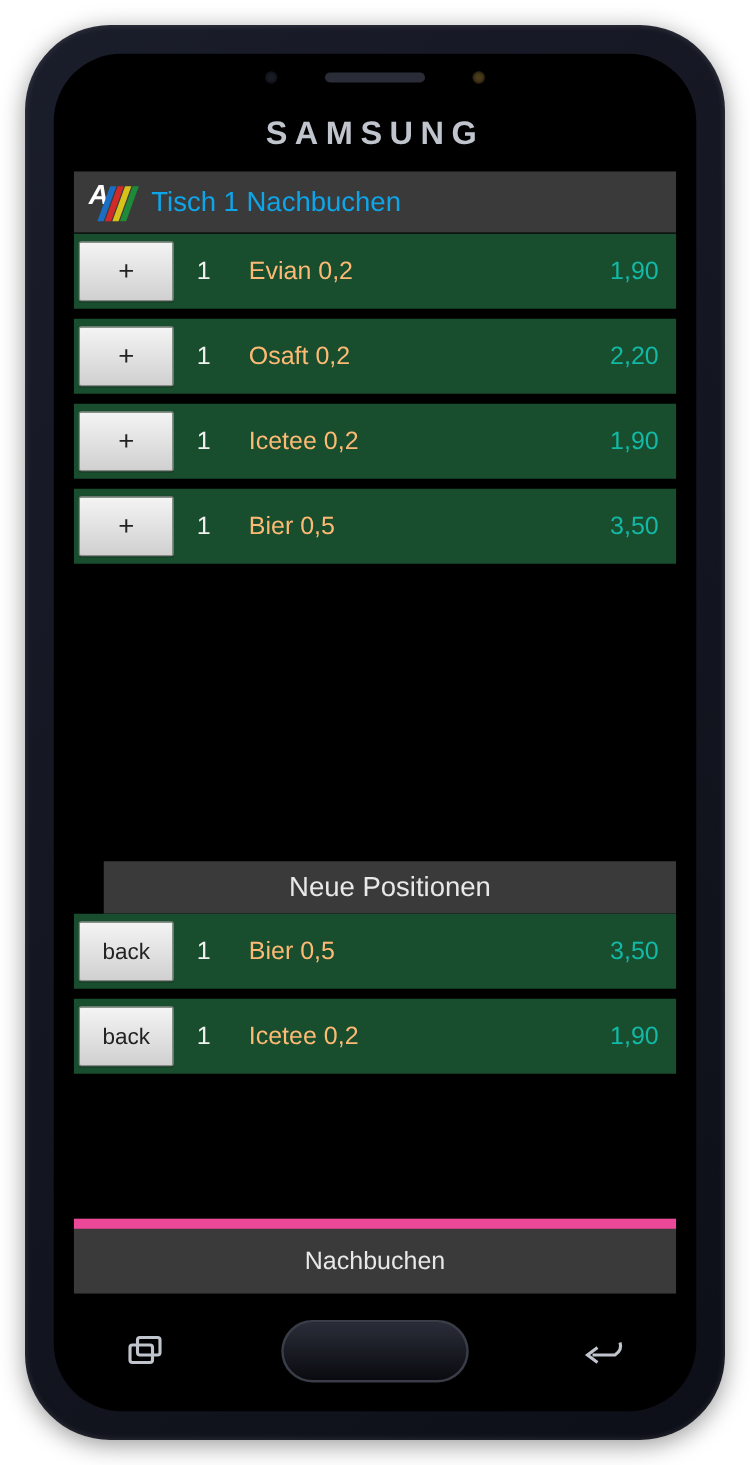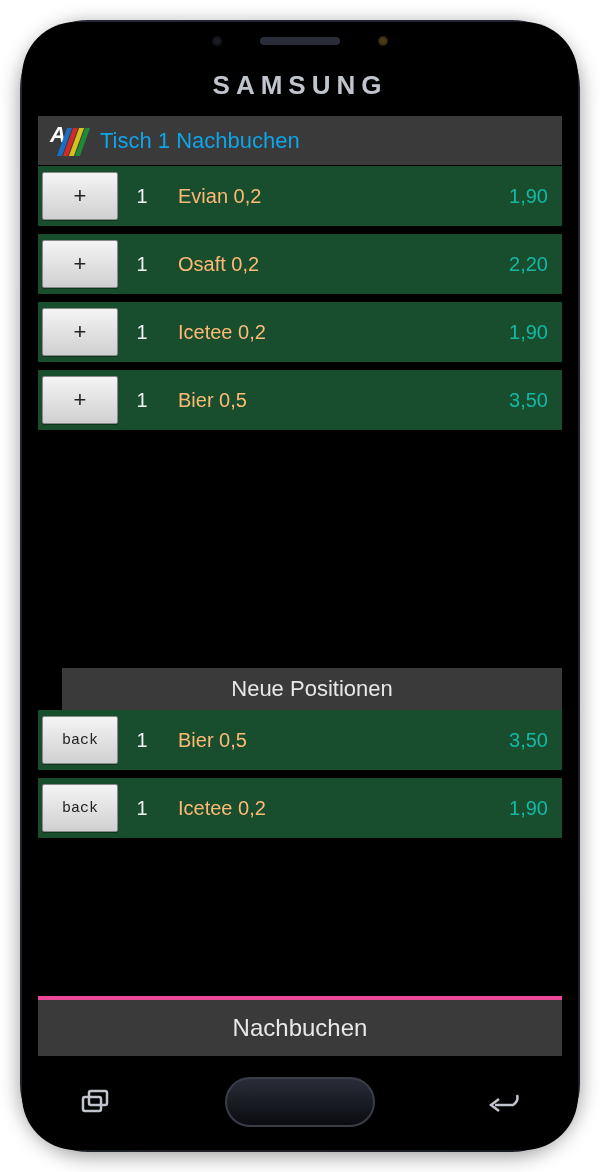--- a/index.html
+++ b/index.html
@@ -10,21 +10,21 @@
     font-family: Arial, Helvetica, sans-serif;
     display: flex;
     align-items: center;
     justify-content: center;
   }
   .phone-frame {
     width: 560px;
     height: 1132px;
     background: linear-gradient(135deg, #1a1d2a 0%, #0d0f18 100%);
     border-radius: 68px;
-    padding: 2px;
+    padding: 23px;
     position: relative;
     box-shadow: inset 0 0 6px rgba(255,255,255,0.15), 0 4px 20px rgba(0,0,0,0.4);
   }
   .phone-inner {
     width: 100%;
     height: 100%;
     background: #000;
     border-radius: 54px;
     position: relative;
     overflow: hidden;
@@ -117,21 +117,21 @@
     border: 1px solid #888;
     border-radius: 2px;
     font-size: 22px;
     color: #222;
     display: flex;
     align-items: center;
     justify-content: center;
     cursor: pointer;
     box-shadow: 0 1px 0 rgba(0,0,0,0.3);
   }
-  .row-btn.small-text { font-size: 15px; font-family: Liberation Mono, monospace; }
+  .row-btn.small-text { font-size: 18px; }
   .row-qty {
     width: 28px;
     text-align: center;
     color: #f0f0f0;
   }
   .row-name {
     flex: 1;
     padding-left: 22px;
     color: #fdba74;
   }
@@ -156,25 +156,25 @@
   .gap-block2 {
     height: 180px;
     background: #000;
   }
   .footer-btn {
     position: absolute;
     left: 0; right: 0; bottom: 0;
     height: 60px;
     background: #3a3a3a;
     color: #e8e8e8;
-    font-size: 24px;
-    display: flex;
-    align-items: center;
-    justify-content: center;
-    border-top: 4px solid #ec4899;
+    font-size: 20px;
+    display: flex;
+    align-items: center;
+    justify-content: center;
+    border-top: 8px solid #ec4899;
     cursor: pointer;
   }
   .nav-bar {
     position: absolute;
     bottom: 18px;
     left: 0; right: 0;
     height: 60px;
     display: flex;
     align-items: center;
     justify-content: space-between;

